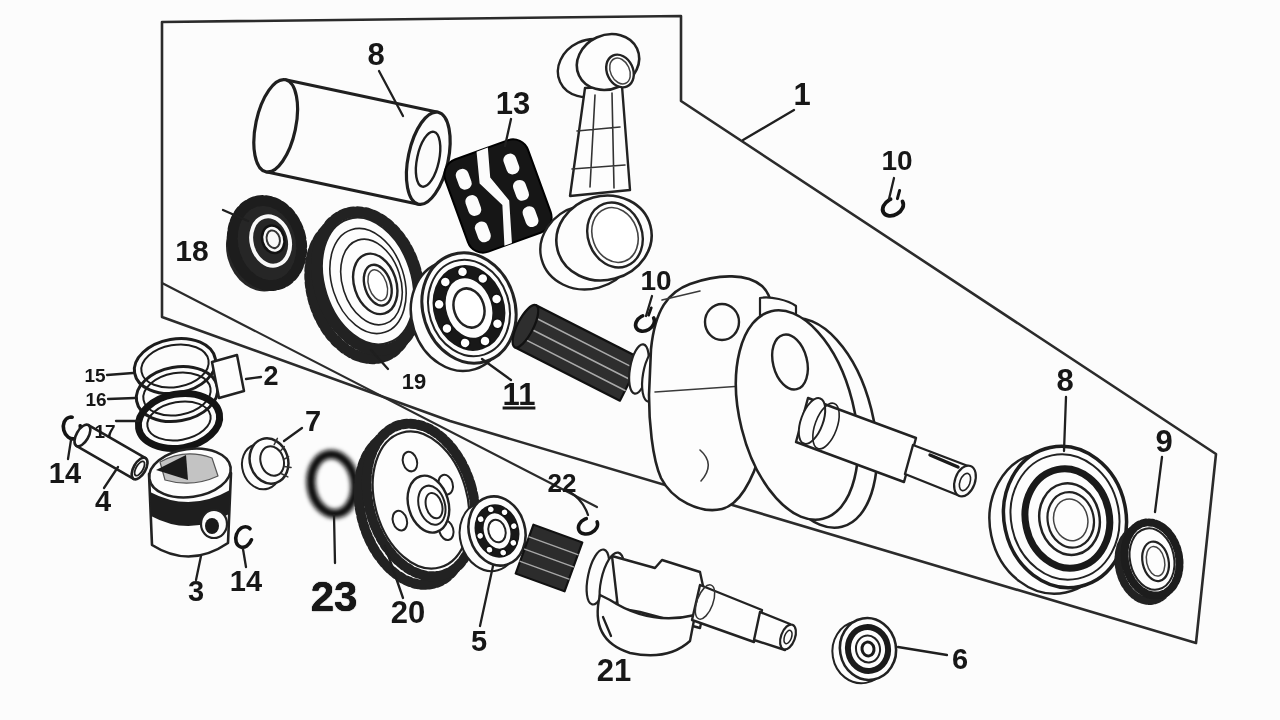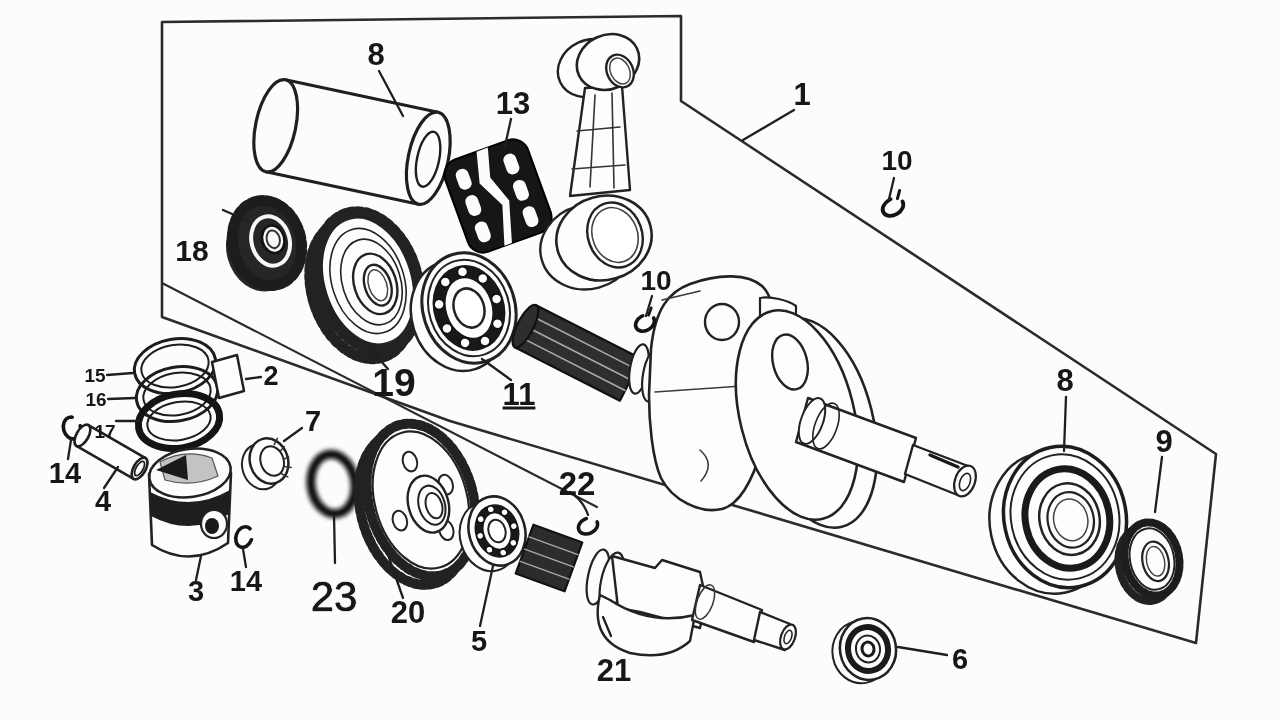--- a/index.html
+++ b/index.html
@@ -2,21 +2,21 @@
 <html><head>
 <meta charset="utf-8">
 <style>
   html,body{margin:0;padding:0;background:#e8e8e8;}
   .stage{position:relative;width:1280px;height:720px;background:#fcfcfc;overflow:hidden;
          font-family:"Liberation Sans", sans-serif;}
   .stage svg{position:absolute;left:0;top:0;}
   #label-layer{position:absolute;left:0;top:0;width:100%;height:100%;pointer-events:none;}
   .callout{position:absolute;transform:translate(-50%,-50%);font-weight:700;color:#171717;
            line-height:1;white-space:nowrap;}
-  .callout.blurred{filter:blur(0.7px);font-weight:400;text-shadow:0 0 1.2px #000,0 0 0.5px #000;}
+  .callout.blurred{filter:blur(0.7px);font-weight:700;text-shadow:0 0 1.2px #000,0 0 0.5px #000;}
   svg *{stroke-linejoin:round;stroke-linecap:round;}
 </style>
 </head>
 <body>
 
 <div class="stage">
 <svg width="1280" height="720" viewBox="0 0 1280 720">
   <defs>
     <filter id="blur23" x="-40%" y="-40%" width="180%" height="180%">
       <feGaussianBlur stdDeviation="2.1"></feGaussianBlur>
@@ -315,19 +315,19 @@
       <div class="callout" style="left: 656px; top: 281px; font-size: 28px;">10</div>
       <div class="callout" style="left: 519px; top: 394px; font-size: 31px; text-decoration: underline;">11</div>
       <div class="callout" style="left: 1065px; top: 380px; font-size: 31px;">8</div>
       <div class="callout" style="left: 513px; top: 103px; font-size: 31px;">13</div>
       <div class="callout" style="left: 65px; top: 473px; font-size: 29px;">14</div>
       <div class="callout" style="left: 246px; top: 581px; font-size: 29px;">14</div>
       <div class="callout" style="left: 95px; top: 375px; font-size: 19px;">15</div>
       <div class="callout" style="left: 96px; top: 399px; font-size: 19px;">16</div>
       <div class="callout" style="left: 105px; top: 431px; font-size: 19px;">17</div>
       <div class="callout" style="left: 192px; top: 204px; font-size: 30px; margin-top: 47px;">18</div>
-      <div class="callout" style="left: 394px; top: 382px; font-size: 39px;">19</div>
+      <div class="callout" style="left: 414px; top: 382px; font-size: 22px;">19</div>
       <div class="callout" style="left: 408px; top: 612px; font-size: 31px;">20</div>
       <div class="callout" style="left: 614px; top: 650px; font-size: 31px; margin-top: 20px;">21</div>
-      <div class="callout" style="left: 577px; top: 483px; font-size: 33px;">22</div>
+      <div class="callout" style="left: 562px; top: 483px; font-size: 26px;">22</div>
       <div class="callout blurred" style="left: 334px; top: 597px; font-size: 42px;">23</div>
     </div>
 </div>
 
 </body></html>

